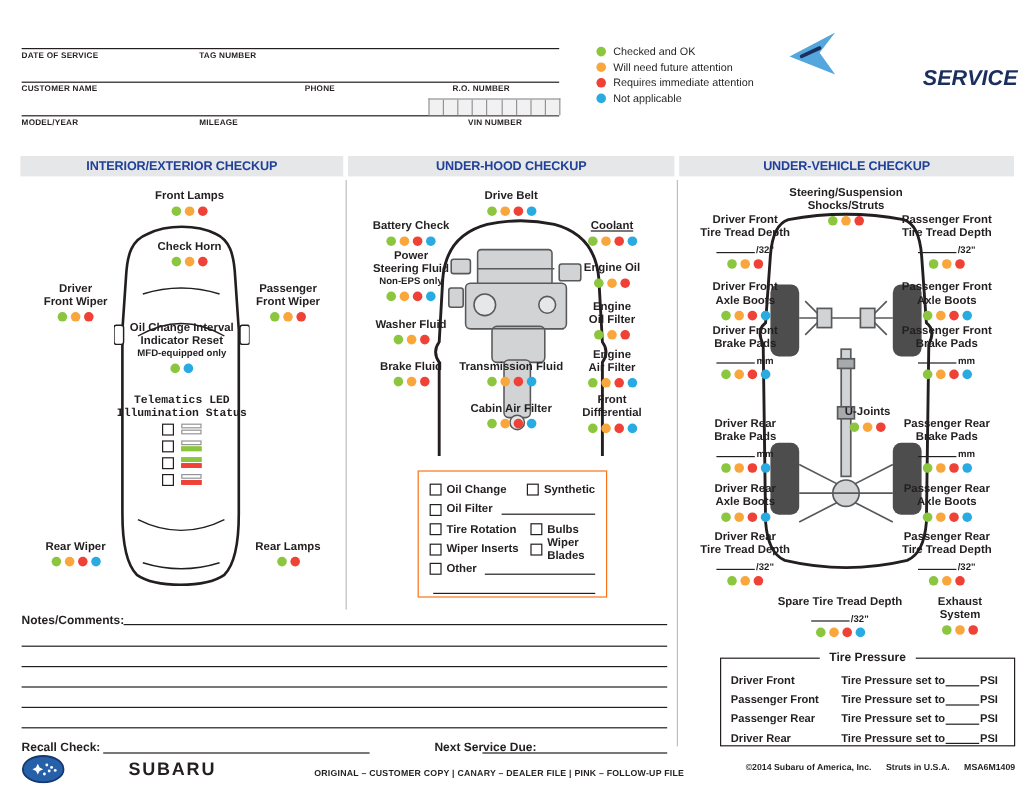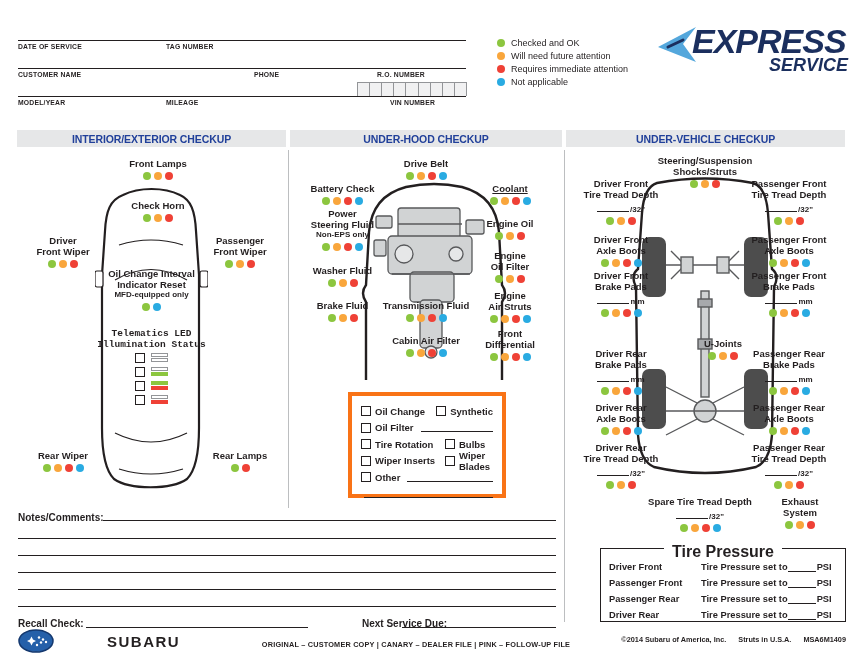--- a/index.html
+++ b/index.html
@@ -70,21 +70,21 @@
   .it-coolant{left:170px;top:33px;width:100px;text-decoration:underline;}
   .it-engine-oil{left:170px;top:68px;width:100px;}
   .it-engine-oil-filter{left:170px;top:100px;width:100px;}
   .it-engine-air-filter{left:170px;top:140px;width:100px;}
   .it-front-differential{left:170px;top:178px;width:100px;}
   .it-transmission-fluid{left:76px;top:150px;width:120px;}
   .it-cabin-air-filter{left:86px;top:185px;width:100px;}
   #hood-svg{left:68px;top:30px;}
   
   #services-box{position:absolute;left:58px;top:242px;width:158px;height:106px;
-                border:4px solid #f97316;box-sizing:border-box;padding:7px 9px 0 9px;}
+                border:1px solid #f97316;box-sizing:border-box;padding:7px 9px 0 9px;}
   .svc-row{display:flex;align-items:center;height:16.5px;font-size:9.5px;font-weight:600;}
   .svc-cell{display:flex;align-items:center;gap:4px;}
   .svc-cell.c1{width:84px;}
   .svc-cell.grow{flex:1;}
   .svc-line{flex:1;border-bottom:1px solid #231F20;height:8px;margin-left:3px;}
   
   .it-steering-suspension{left:64px;top:5px;width:150px;}
   .it-driver-front-tire-tread{left:0;top:28px;width:110px;}
   .it-passenger-front-tire-tread{left:168px;top:28px;width:110px;}
   .it-driver-front-axle-boots{left:0;top:84px;width:110px;}
@@ -97,21 +97,21 @@
   .it-driver-rear-axle-boots{left:0;top:252px;width:110px;}
   .it-passenger-rear-axle-boots{left:168px;top:252px;width:110px;}
   .it-driver-rear-tire-tread{left:0;top:292px;width:110px;}
   .it-passenger-rear-tire-tread{left:168px;top:292px;width:110px;}
   .it-spare-tire-tread{left:59px;top:346px;width:150px;}
   .it-exhaust-system{left:189px;top:346px;width:90px;}
   #under-svg{left:59px;top:23px;}
   
   #tp-box{position:absolute;left:600px;top:548px;width:246px;height:74px;border:1px solid #231F20;box-sizing:border-box;}
   #tp-title{position:absolute;left:50%;top:-6px;transform:translateX(-50%);background:#fff;
-            padding:0 8px;font-size:16px;font-weight:bold;white-space:nowrap;}
+            padding:0 8px;font-size:10px;font-weight:bold;white-space:nowrap;}
   .tp-row{display:flex;align-items:flex-end;height:16px;margin:0 8px;font-size:9.3px;font-weight:600;}
   .tp-row:first-of-type{margin-top:7px;}
   .tp-pos{width:92px;}
   .tp-line{width:28px;border-bottom:1px solid #231F20;height:8px;}
   .tp-unit{margin-left:1px;}
   
   #notes-label{position:absolute;left:18px;top:512px;font-size:10px;font-weight:bold;}
   .note-line{position:absolute;height:1px;background:#231F20;}
   #recall-label{position:absolute;left:18px;top:618px;font-size:10px;font-weight:bold;}
   #next-label{position:absolute;left:318px;top:618px;font-size:10px;font-weight:bold;padding-left:44px;}
@@ -168,21 +168,20 @@
         <span class="dot" style="background: rgb(41, 171, 226);"></span>
         <span class="legend-label">Not applicable</span>
       </div>
     </div>
 
   <div id="logo">
     <svg width="42" height="38" viewBox="0 0 42 38">
       <polygon points="40,1 2,21 40,36 27,18" fill="#54A7DC"></polygon>
       <line x1="12" y1="21" x2="27" y2="14" stroke="#1B2F5E" stroke-width="3" stroke-linecap="round"></line>
     </svg>
-    <div class="express">EXPRESS</div>
     <div class="service">SERVICE</div>
   </div>
 
   <div class="col-head" id="head-interior">INTERIOR/EXTERIOR CHECKUP</div>
   <div class="col-head" id="head-underhood">UNDER-HOOD CHECKUP</div>
   <div class="col-head" id="head-undervehicle">UNDER-VEHICLE CHECKUP</div>
   <div class="vdiv" id="vdiv1"></div>
   <div class="vdiv" id="vdiv2"></div>
 
   <div class="colbody" id="col-interior">
@@ -377,21 +376,21 @@
           <div class="lbl">Engine</div>
           <div class="lbl">Oil Filter</div>
           <div class="dots">
             <span class="dot" style="background: rgb(140, 198, 63);"></span>
             <span class="dot" style="background: rgb(249, 166, 60);"></span>
             <span class="dot" style="background: rgb(239, 65, 54);"></span>
           </div>
         </div>
         <div class="chk-item it-engine-air-filter">
           <div class="lbl">Engine</div>
-          <div class="lbl">Air Struts</div>
+          <div class="lbl">Air Filter</div>
           <div class="dots">
             <span class="dot" style="background: rgb(140, 198, 63);"></span>
             <span class="dot" style="background: rgb(249, 166, 60);"></span>
             <span class="dot" style="background: rgb(239, 65, 54);"></span>
             <span class="dot" style="background: rgb(41, 171, 226);"></span>
           </div>
         </div>
         <div class="chk-item it-front-differential">
           <div class="lbl">Front</div>
           <div class="lbl">Differential</div>

